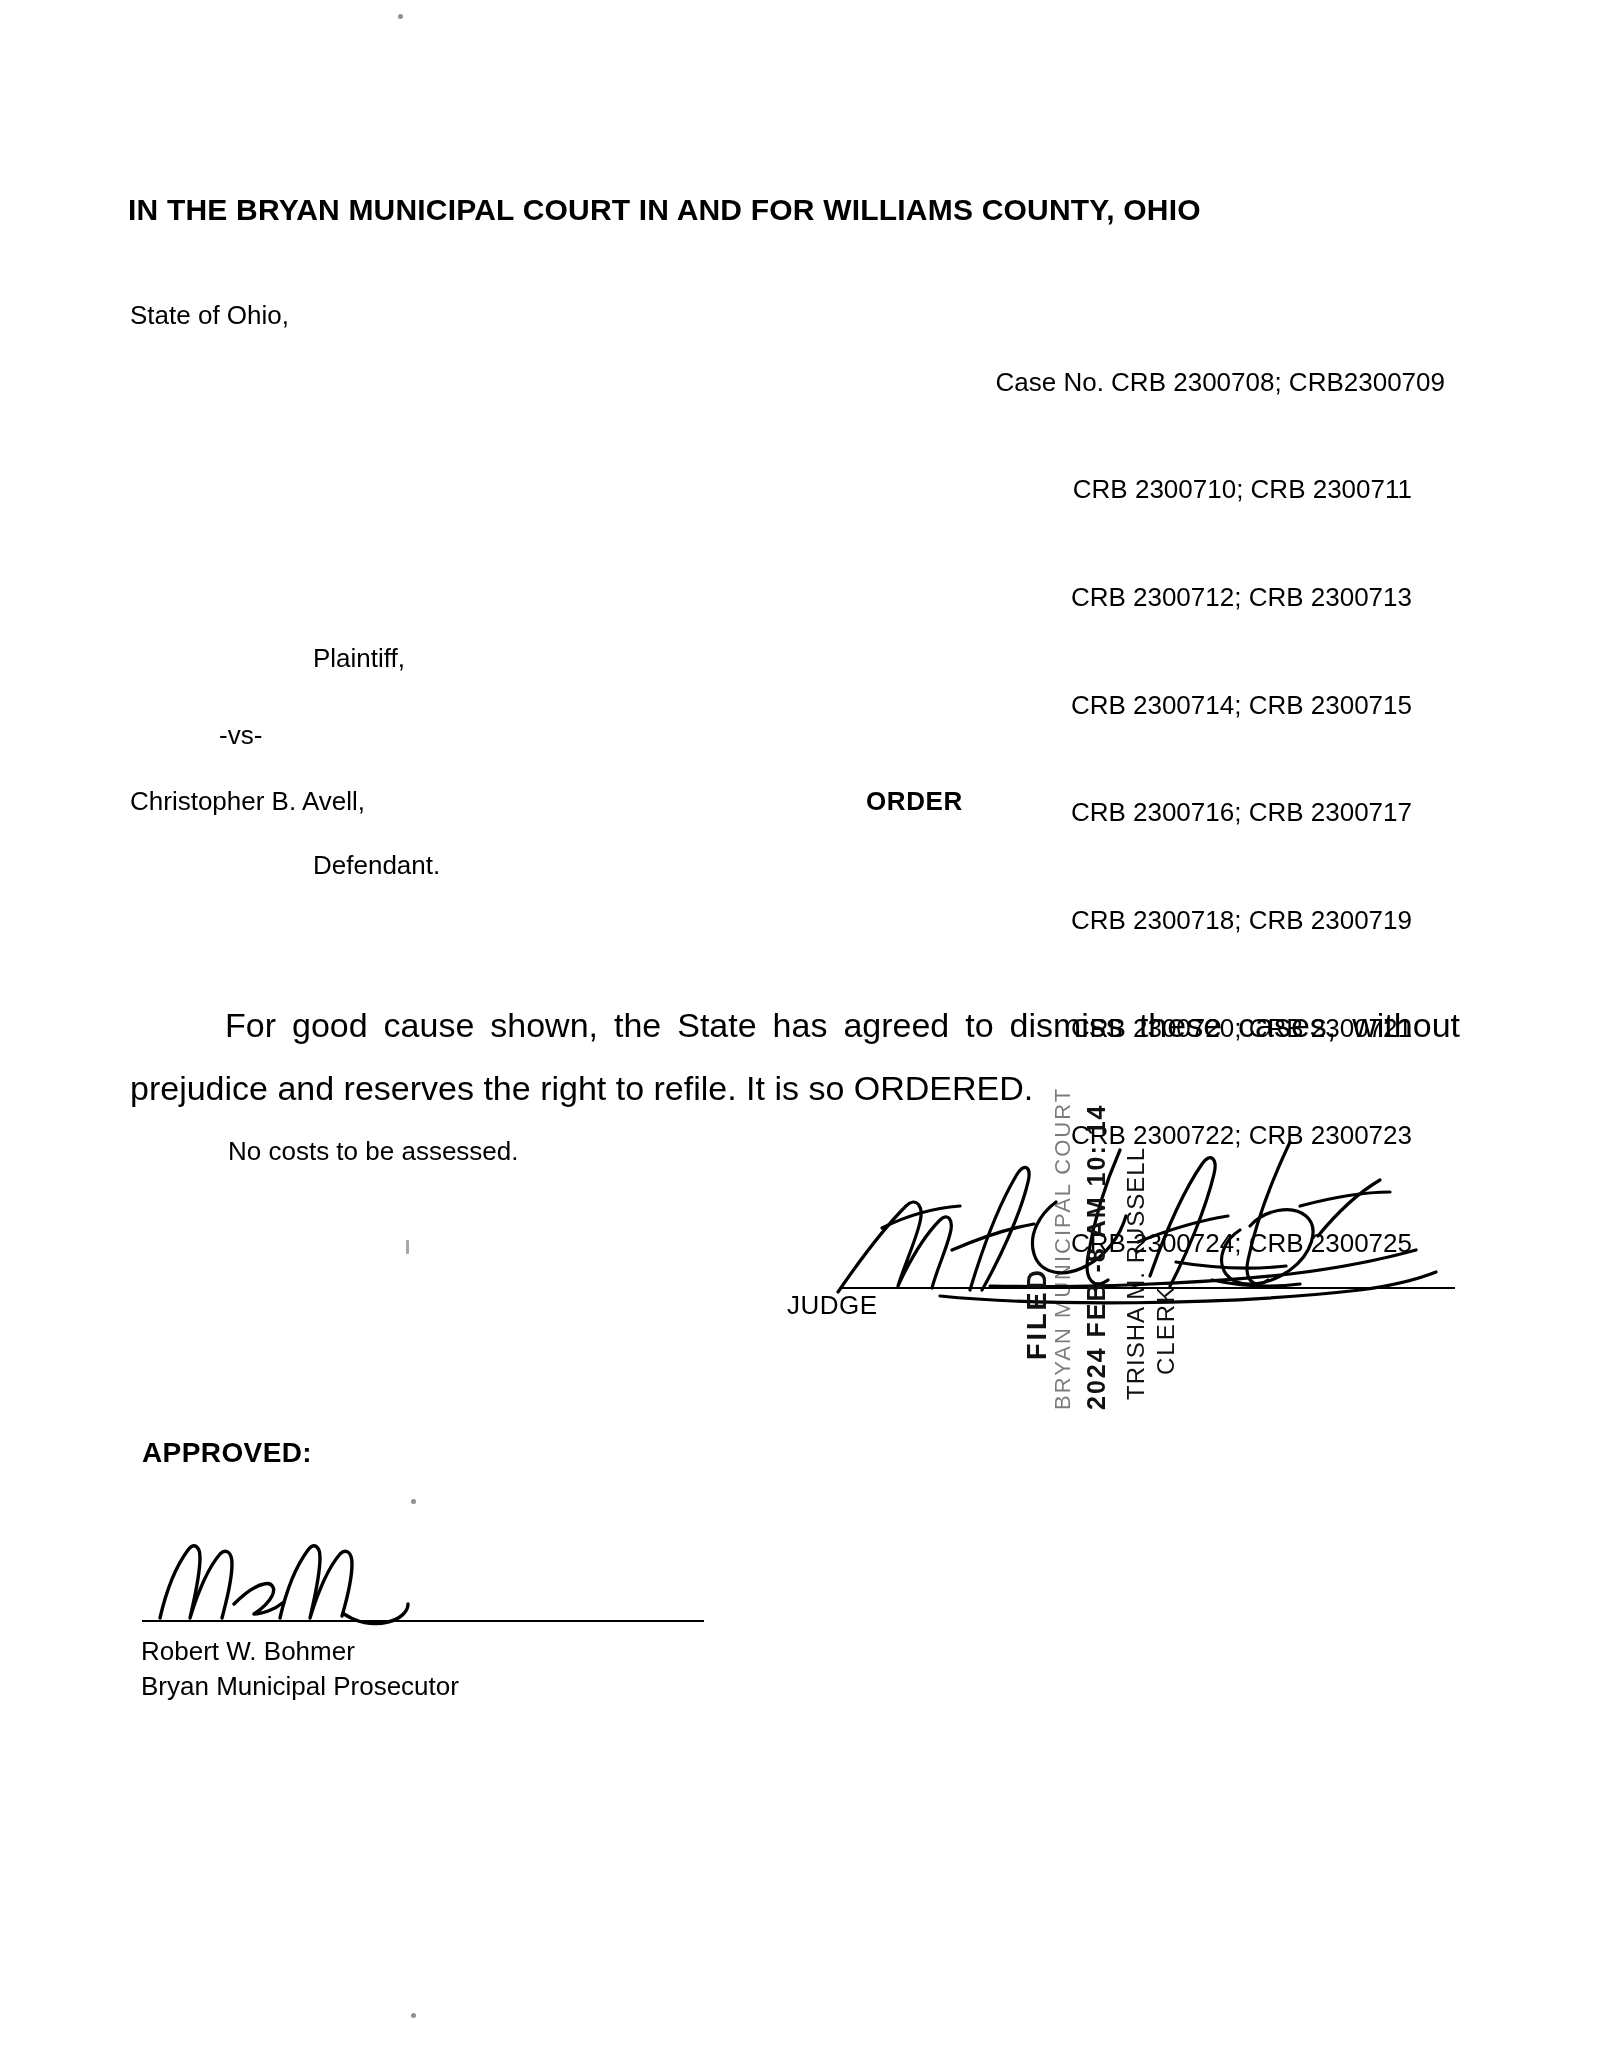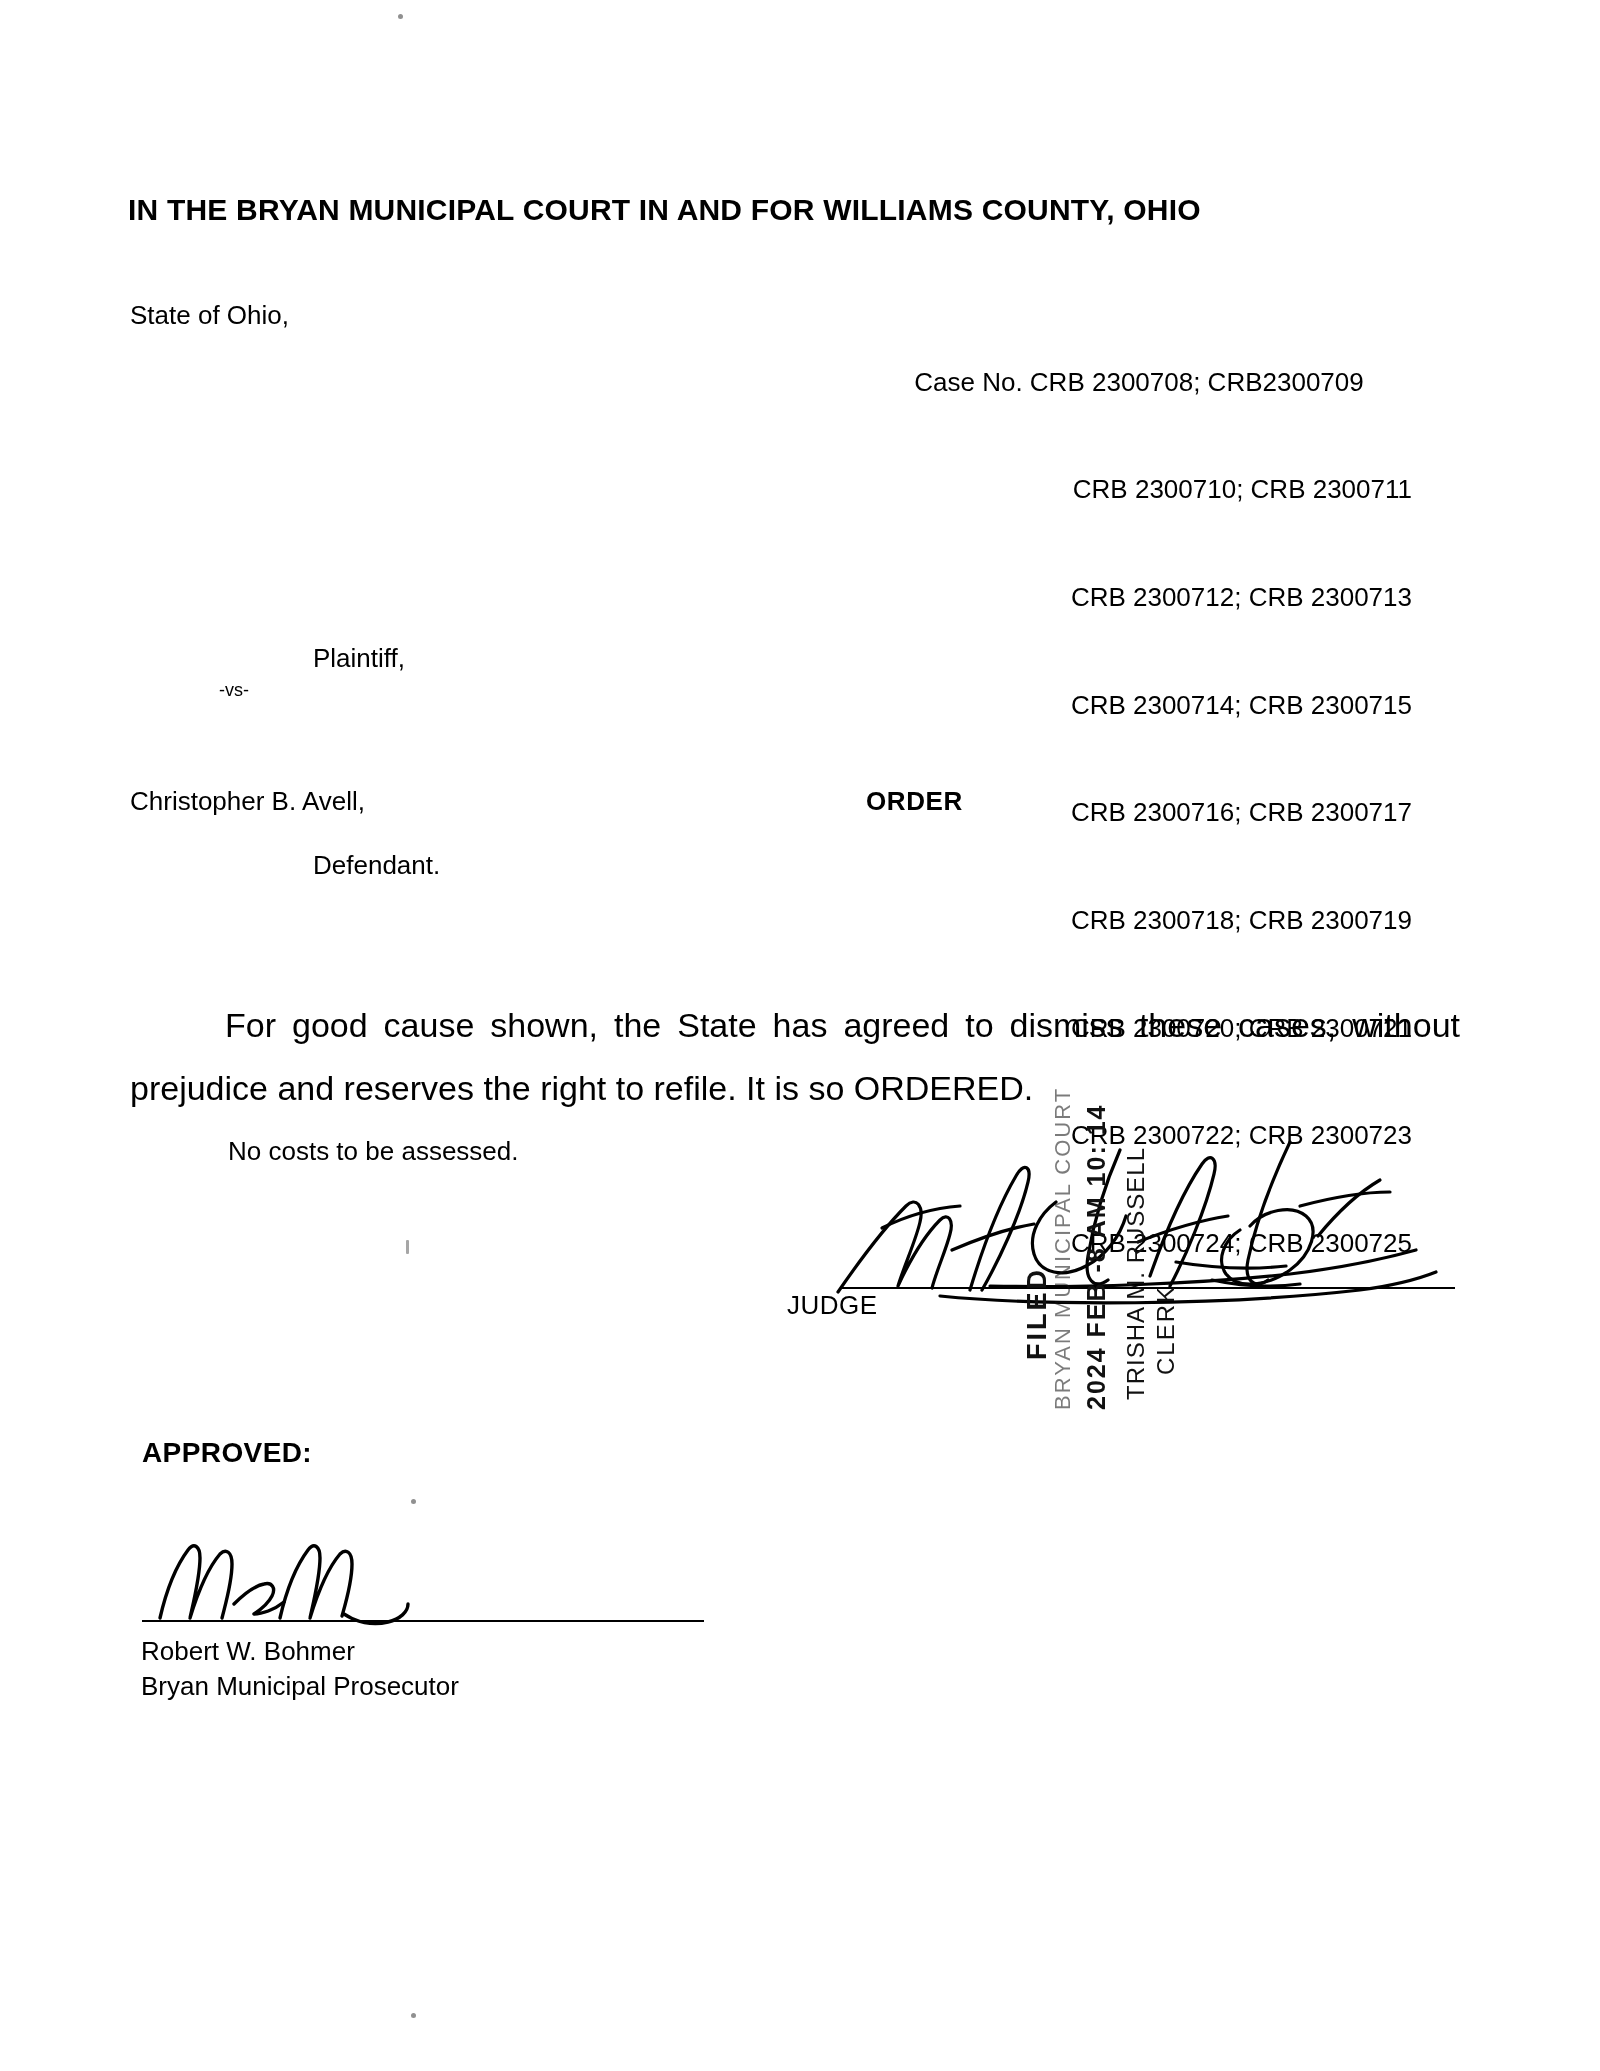--- a/index.html
+++ b/index.html
@@ -53,33 +53,33 @@
 
   .case-block {
     position: absolute;
     left: 866px;
     top: 293px;
     font-size: 26px;
     line-height: 1.38;
     white-space: pre;
   }
   .case-line { display: block; text-align: right; width: 546px; }
-  .case-line.first { text-align: center; }
+  .case-line.first { text-align: right; margin-left: 33px; }
 
   .label-plaintiff {
     position: absolute;
     left: 313px;
     top: 643px;
     font-size: 26px;
   }
   .label-vs {
     position: absolute;
     left: 219px;
-    top: 680px;
-    font-size: 18px;
+    top: 720px;
+    font-size: 26px;
   }
   .party-defendant {
     position: absolute;
     left: 130px;
     top: 786px;
     font-size: 26px;
   }
   .label-order {
     position: absolute;
     left: 866px;

